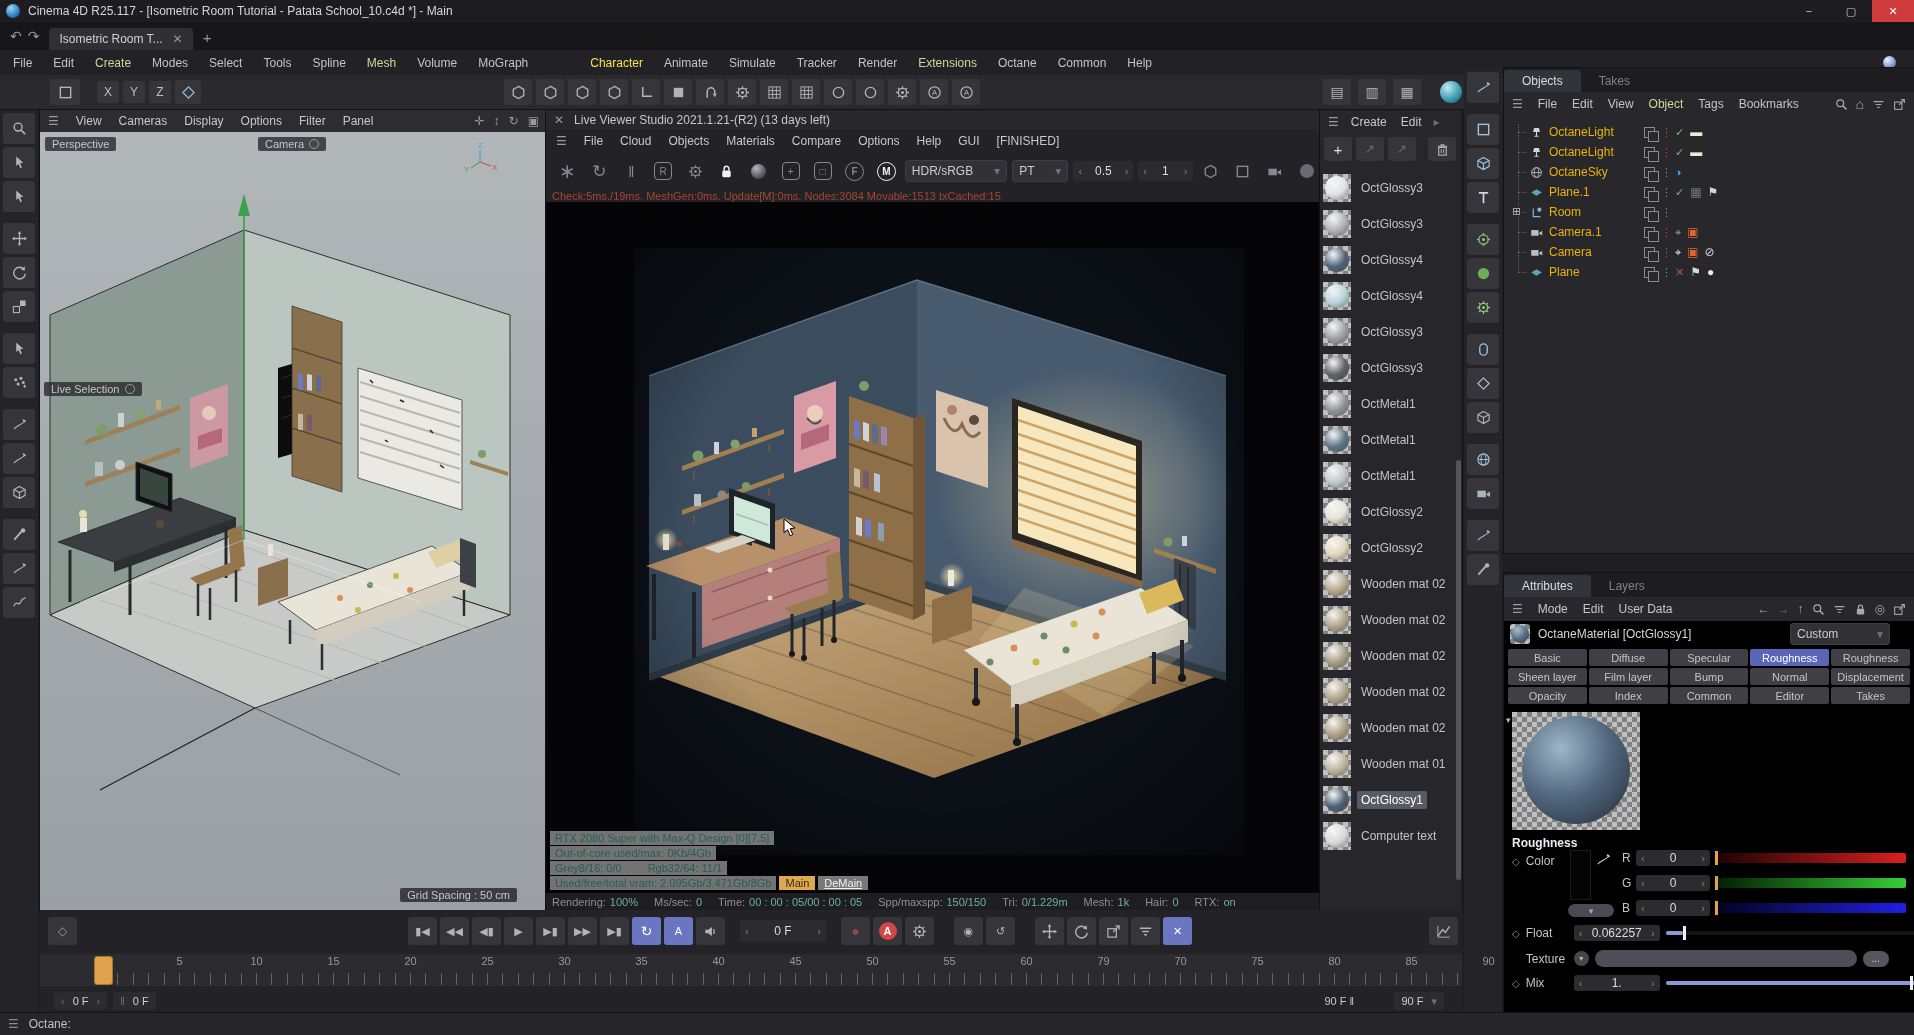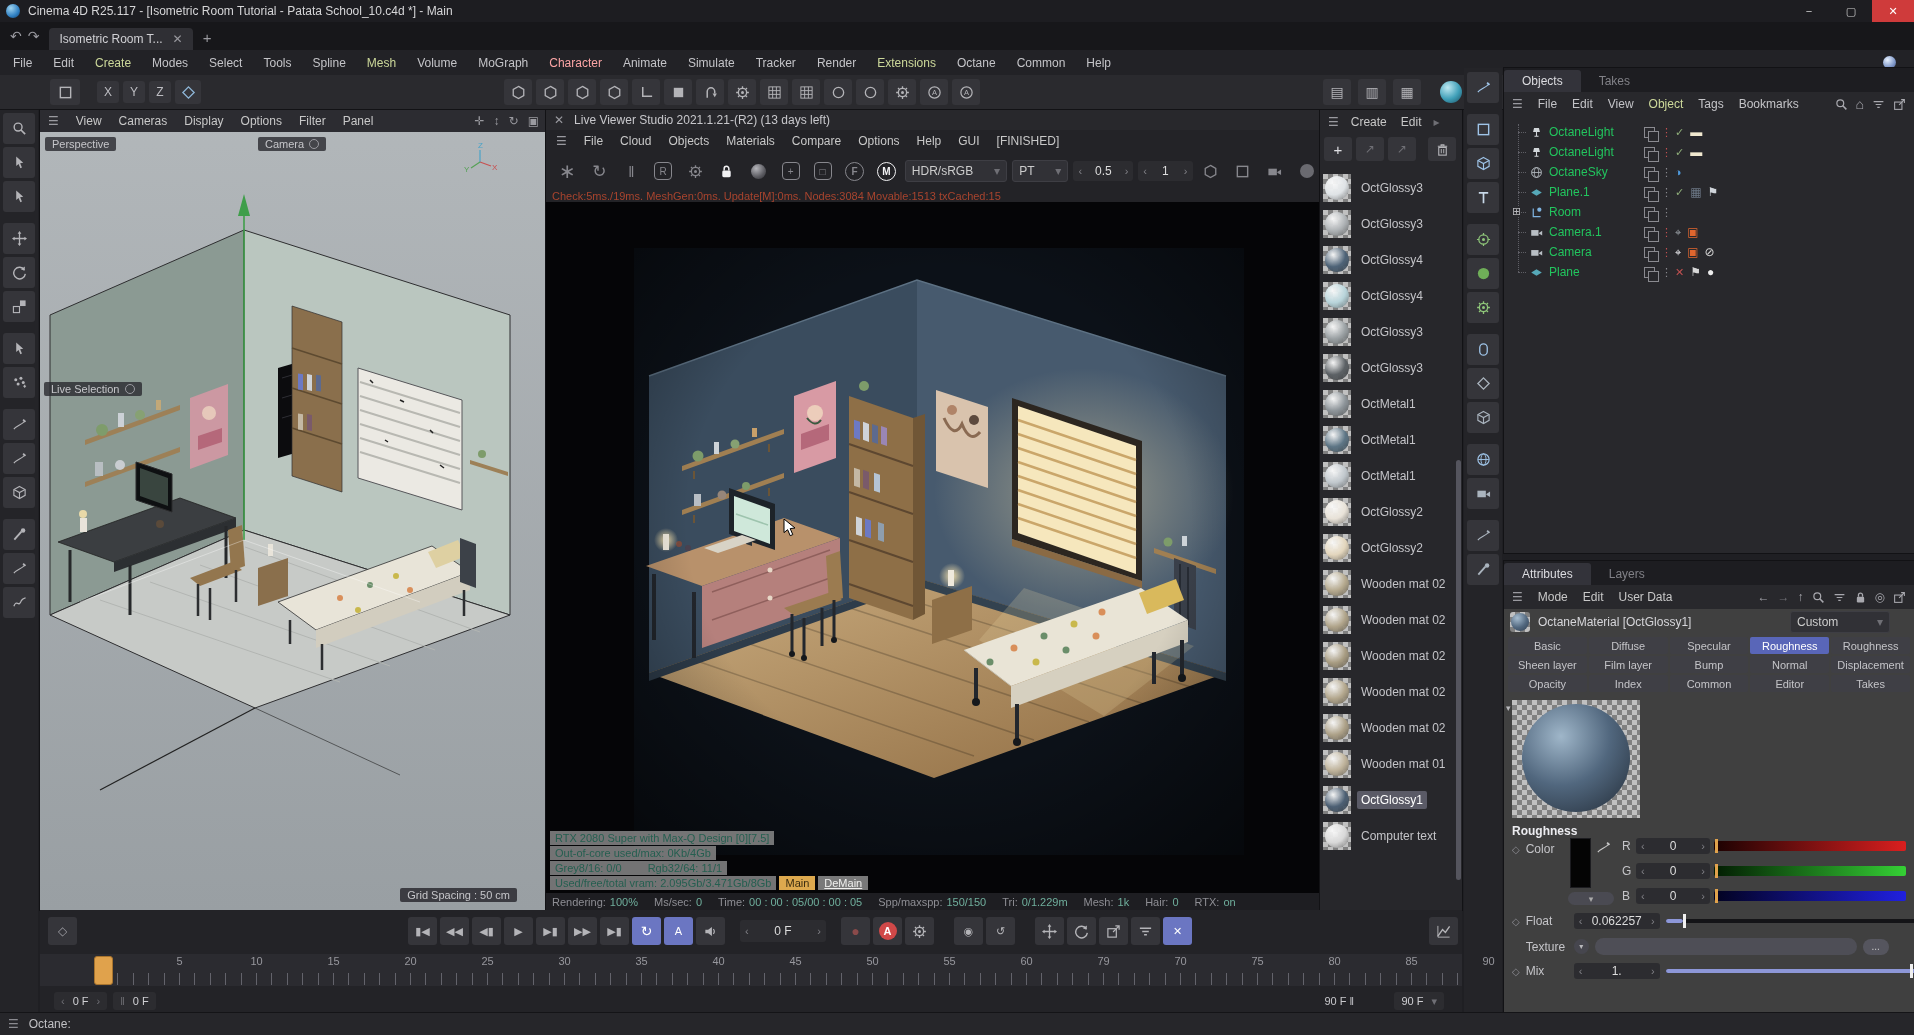--- a/index.html
+++ b/index.html
@@ -87,26 +87,26 @@
   .ptabs{height:24px;display:flex;align-items:flex-end;background:#1d1d21;}
   .ptab{padding:4px 18px;color:#818187;}
   .ptab[data-sel="1"]{background:#33333a;color:#dcdce0;border-radius:3px 3px 0 0;}
   .pmenu{height:24px;display:flex;align-items:center;gap:15px;padding-left:8px;position:relative;background:#28282c;}
   .pmenu .rics{position:absolute;right:8px;display:flex;gap:8px;align-items:center;color:#a8a8ae;}
   #otree{position:relative;padding-top:6px;}
   #otree::before{content:"";position:absolute;left:14px;top:8px;height:148px;border-left:1px dotted #5f5f66;}
   .orow{height:20px;display:flex;align-items:center;position:relative;padding-left:26px;gap:6px;}
   .orow::before{content:"";position:absolute;left:14px;width:8px;border-top:1px dotted #5f5f66;}
   .orow .exp{position:absolute;left:8px;top:4px;background:#28282c;font-size:11px;line-height:11px;color:#b8b8bc;}
-  .orow .oname{color:#22c55e;}
+  .orow .oname{color:#eab308;}
   .ocols{position:absolute;left:140px;display:flex;align-items:center;gap:6px;}
   .sq2{width:9px;height:9px;border:1px solid #8a8a90;position:relative;}
   .sq2::after{content:"";position:absolute;left:3px;top:3px;width:9px;height:9px;border:1px solid #8a8a90;background:#28282c;}
   
-  #attrs{left:1504px;top:561px;width:410px;height:459px;background:#404040;outline:1px solid #121215;overflow:hidden;}
+  #attrs{left:1504px;top:573px;width:410px;height:459px;background:#000000;outline:1px solid #121215;overflow:hidden;}
   #mathdr{height:26px;display:flex;align-items:center;gap:8px;padding-left:6px;position:relative;text-align:right;}
   #mathdr .msphere2{width:20px;height:20px;border-radius:3px;position:relative;flex:none;}
   #mathdr .msphere2 i{position:absolute;left:1px;top:1px;width:18px;height:18px;border-radius:50%;background:radial-gradient(circle at 35% 28%,#a6bdd0,#51677e 55%,#232c38 120%);}
   #preset{position:absolute;right:24px;width:86px;}
   .grid{display:grid;grid-template-columns:repeat(5,1fr);gap:2px;padding:2px 4px;}
   .gtab{background:#3f3f45;height:17px;display:flex;align-items:center;justify-content:center;color:#c4c4c8;font-size:11px;border-radius:2px;}
   .gtab[data-sel="1"]{background:#5966b8;color:#fff;}
   #sphprev{position:absolute;left:8px;top:139px;width:128px;height:118px;overflow:hidden;}
   #sphprev .ball{position:absolute;left:10px;top:4px;width:108px;height:108px;border-radius:50%;background:radial-gradient(circle at 36% 30%,#9fb6c9,#51677e 48%,#27313d 95%);}
   .secthdr{position:absolute;left:8px;top:263px;font-weight:bold;color:#ececf0;}
@@ -328,21 +328,21 @@
         <span style="color: rgb(196, 196, 200);">Tools</span>
 
         <span style="color: rgb(196, 196, 200);">Spline</span>
 
         <span style="color: rgb(204, 216, 154);">Mesh</span>
 
         <span style="color: rgb(196, 196, 200);">Volume</span>
 
         <span style="color: rgb(196, 196, 200);">MoGraph</span>
 
-        <span style="color: #fca5a5;">Character</span>
+        <span style="color: #fde047; margin-left: 41px;">Character</span>
 
         <span style="color: rgb(196, 196, 200);">Animate</span>
 
         <span style="color: rgb(196, 196, 200);">Simulate</span>
 
         <span style="color: rgb(196, 196, 200);">Tracker</span>
 
         <span style="color: rgb(196, 196, 200);">Render</span>
 
         <span style="color: rgb(204, 216, 154);">Extensions</span>

